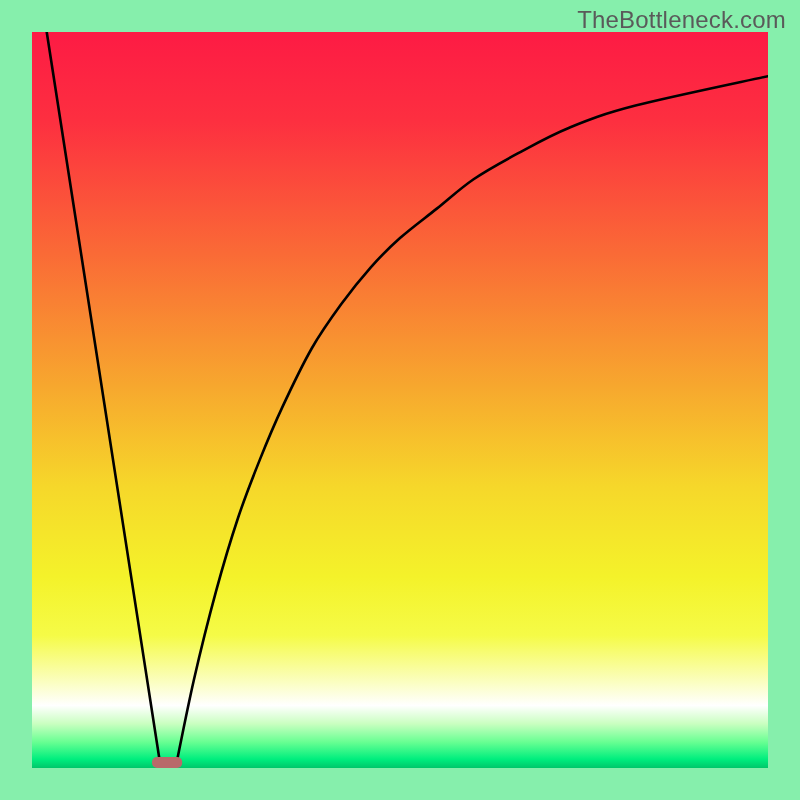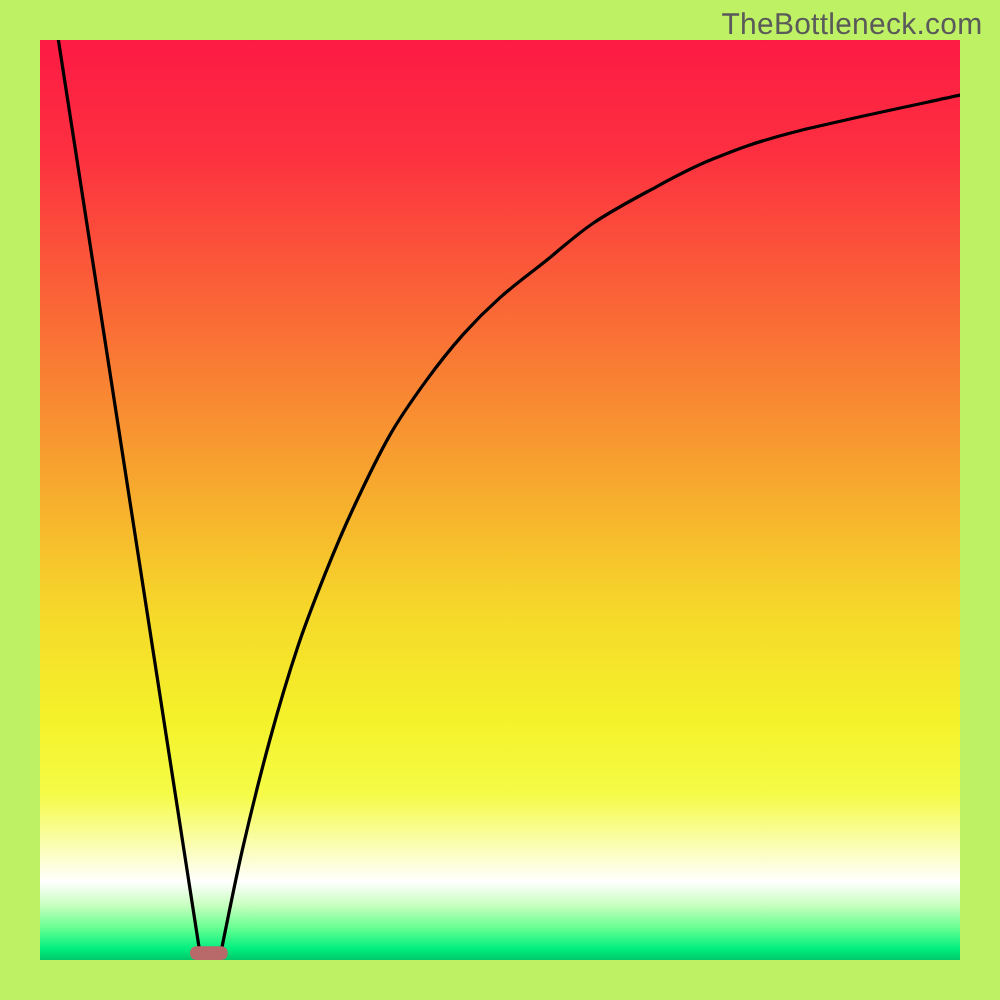--- a/index.html
+++ b/index.html
@@ -8,21 +8,21 @@
     width: 800px;
     height: 800px;
     background: #000;
     overflow: hidden;
     font-family: Arial, Helvetica, sans-serif;
   }
   .frame {
     position: relative;
     width: 800px;
     height: 800px;
-    background: #bef264;
+    background: #86efac;
   }
   .watermark {
     position: absolute;
     top: 6px;
     right: 14px;
     font-size: 24px;
     font-weight: 500;
     color: #5a5a5a;
     letter-spacing: 0.2px;
     z-index: 5;

